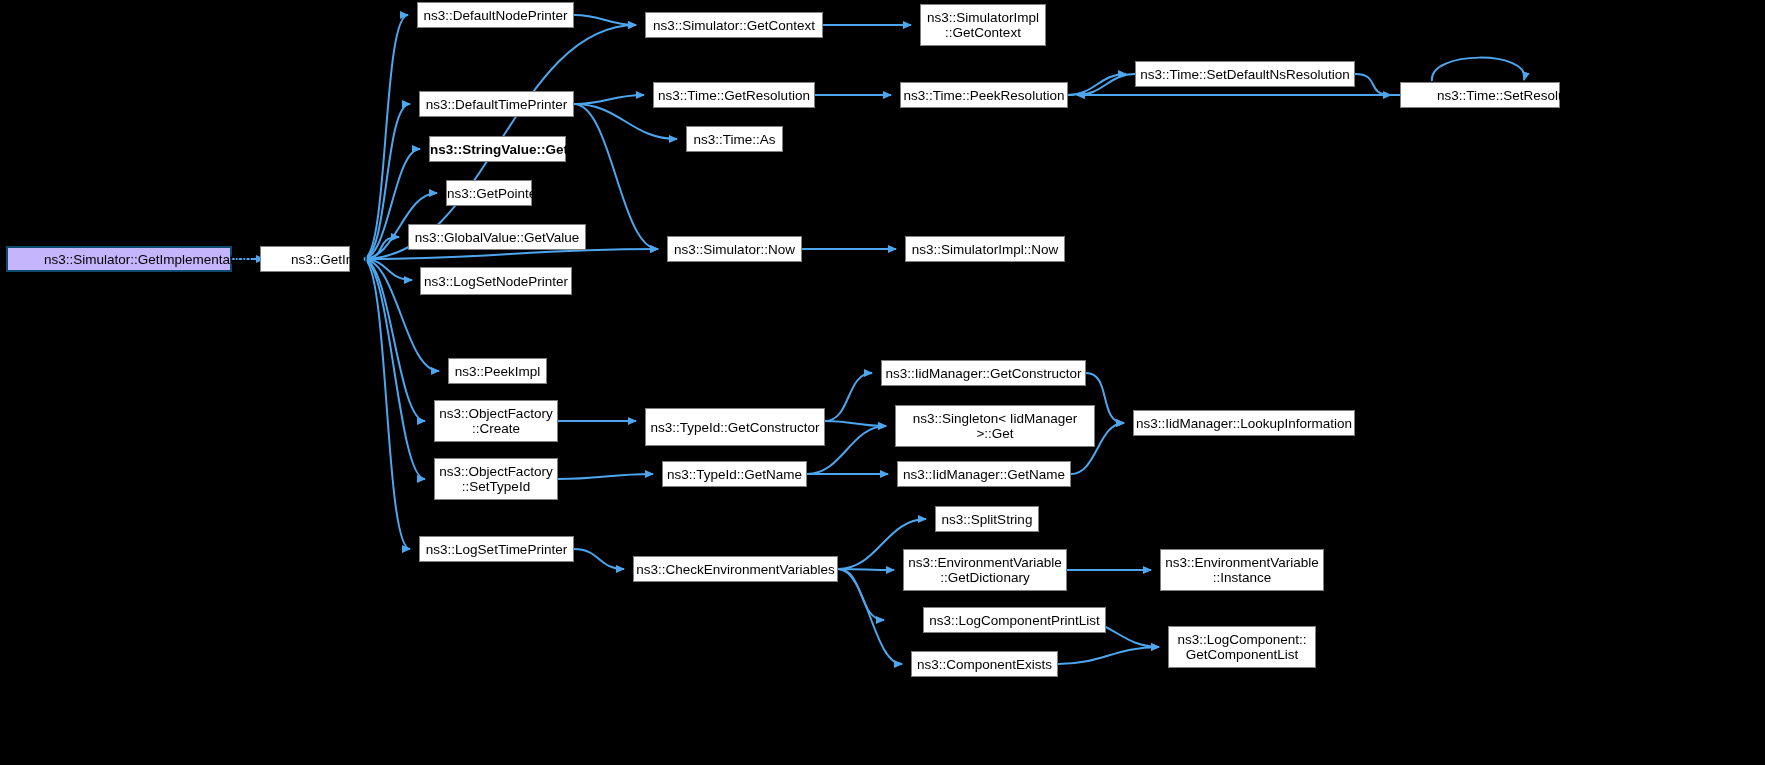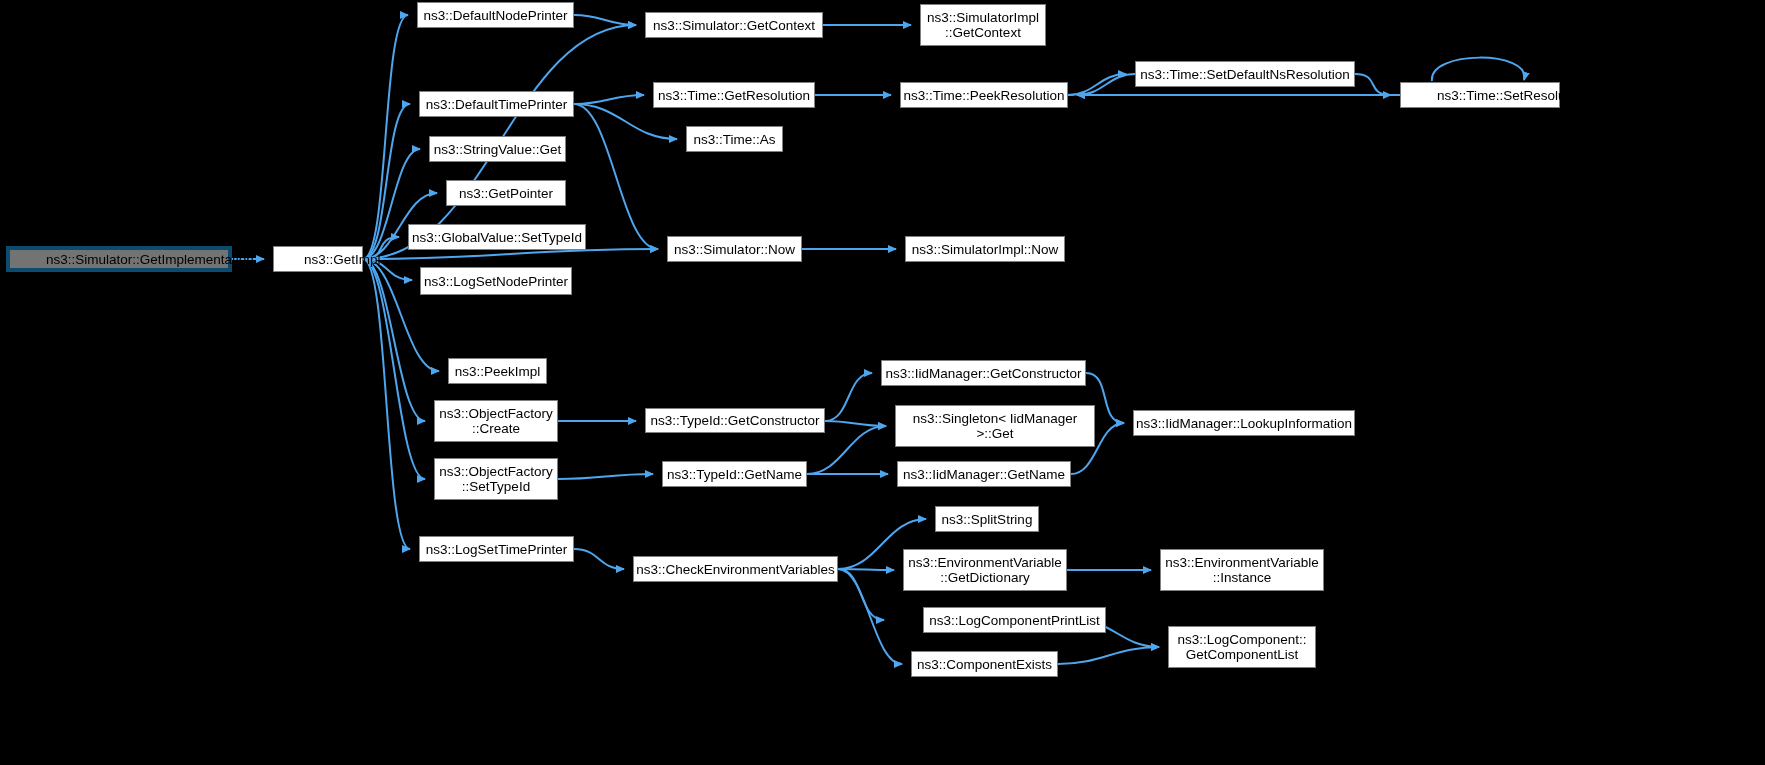--- a/index.html
+++ b/index.html
@@ -21,22 +21,22 @@
     line-height:15px;
     display:flex;
     align-items:center;
     justify-content:center;
     text-align:center;
     white-space:pre;
     letter-spacing:0px;
     z-index:5;
   }
   .node.highlight{
-    background:#737373;
-    border:4px solid #0c4a6e;
+    background:#c4b5fd;
+    border:2px solid #0c4a6e;
     padding-left:36px;
   }
   .node span{display:block;width:100%;}
 </style>
 </head>
 <body>
 
 <div id="canvas">
   <svg class="edges" viewBox="0 0 1765 765">
     <defs>
@@ -83,38 +83,38 @@
         <path d="M838,569 C864,569 868,570 894,570" marker-end="url(#ah)"></path>
         <path d="M838,569 C864,569 858,620 884,620" marker-end="url(#ah)"></path>
         <path d="M838,569 C866.8,569 873.2,664 902,664" marker-end="url(#ah)"></path>
         <path d="M1067,570 C1104.8,570 1113.2,570 1151,570" marker-end="url(#ah)"></path>
         <path d="M1076,620 C1113.35,620 1121.65,647 1159,647" marker-end="url(#ah)"></path>
         <path d="M1058,664 C1103.45,664 1113.55,647 1159,647" marker-end="url(#ah)"></path>
       </g>
   </svg>
   <div id="node-layer">
       <div class="node highlight" style="left: 6px; top: 246px; width: 226px; height: 26px;"><span>ns3::Simulator::GetImplementation</span></div>
-      <div class="node" style="left: 273px; top: 246px; width: 90px; height: 26px; padding-left: 30px;"><span>ns3::GetImpl</span></div>
+      <div class="node" style="left: 260px; top: 246px; width: 90px; height: 26px; padding-left: 30px;"><span>ns3::GetImpl</span></div>
       <div class="node" style="left: 417px; top: 2px; width: 157px; height: 26px;"><span>ns3::DefaultNodePrinter</span></div>
       <div class="node" style="left: 419px; top: 91px; width: 155px; height: 26px;"><span>ns3::DefaultTimePrinter</span></div>
-      <div class="node" style="left: 429px; top: 136px; width: 137px; height: 26px;"><span>ns3::StringValue::Get</span></div>
-      <div class="node" style="left: 446px; top: 180px; width: 120px; height: 26px;"><span>ns3::GetPointer</span></div>
-      <div class="node" style="left: 408px; top: 224px; width: 178px; height: 26px;"><span>ns3::GlobalValue::SetTypeId</span></div>
+      <div class="node" style="left: 429px; top: 136px; width: 137px; height: 26px; font-weight: bold;"><span>ns3::StringValue::Get</span></div>
+      <div class="node" style="left: 446px; top: 180px; width: 86px; height: 26px;"><span>ns3::GetPointer</span></div>
+      <div class="node" style="left: 408px; top: 224px; width: 178px; height: 26px;"><span>ns3::GlobalValue::GetValue</span></div>
       <div class="node" style="left: 420px; top: 267px; width: 152px; height: 28px;"><span>ns3::LogSetNodePrinter</span></div>
       <div class="node" style="left: 448px; top: 358px; width: 99px; height: 26px;"><span>ns3::PeekImpl</span></div>
       <div class="node" style="left: 434px; top: 400px; width: 124px; height: 42px;"><span>ns3::ObjectFactory
 ::Create</span></div>
       <div class="node" style="left: 434px; top: 458px; width: 124px; height: 42px;"><span>ns3::ObjectFactory
 ::SetTypeId</span></div>
       <div class="node" style="left: 419px; top: 536px; width: 155px; height: 26px;"><span>ns3::LogSetTimePrinter</span></div>
       <div class="node" style="left: 645px; top: 12px; width: 178px; height: 26px;"><span>ns3::Simulator::GetContext</span></div>
       <div class="node" style="left: 653px; top: 82px; width: 162px; height: 26px;"><span>ns3::Time::GetResolution</span></div>
       <div class="node" style="left: 686px; top: 126px; width: 97px; height: 26px;"><span>ns3::Time::As</span></div>
       <div class="node" style="left: 667px; top: 236px; width: 135px; height: 26px;"><span>ns3::Simulator::Now</span></div>
-      <div class="node" style="left: 645px; top: 408px; width: 180px; height: 25px;"><span>ns3::TypeId::GetConstructor</span></div>
+      <div class="node" style="left: 645px; top: 408px; width: 180px; height: 38px;"><span>ns3::TypeId::GetConstructor</span></div>
       <div class="node" style="left: 662px; top: 461px; width: 145px; height: 26px;"><span>ns3::TypeId::GetName</span></div>
       <div class="node" style="left: 633px; top: 556px; width: 205px; height: 26px;"><span>ns3::CheckEnvironmentVariables</span></div>
       <div class="node" style="left: 920px; top: 4px; width: 126px; height: 42px;"><span>ns3::SimulatorImpl
 ::GetContext</span></div>
       <div class="node" style="left: 900px; top: 82px; width: 168px; height: 26px;"><span>ns3::Time::PeekResolution</span></div>
       <div class="node" style="left: 905px; top: 236px; width: 160px; height: 26px;"><span>ns3::SimulatorImpl::Now</span></div>
       <div class="node" style="left: 881px; top: 360px; width: 205px; height: 26px;"><span>ns3::IidManager::GetConstructor</span></div>
       <div class="node" style="left: 895px; top: 405px; width: 200px; height: 42px;"><span>ns3::Singleton&lt; IidManager
 &gt;::Get</span></div>
       <div class="node" style="left: 897px; top: 461px; width: 174px; height: 26px;"><span>ns3::IidManager::GetName</span></div>

